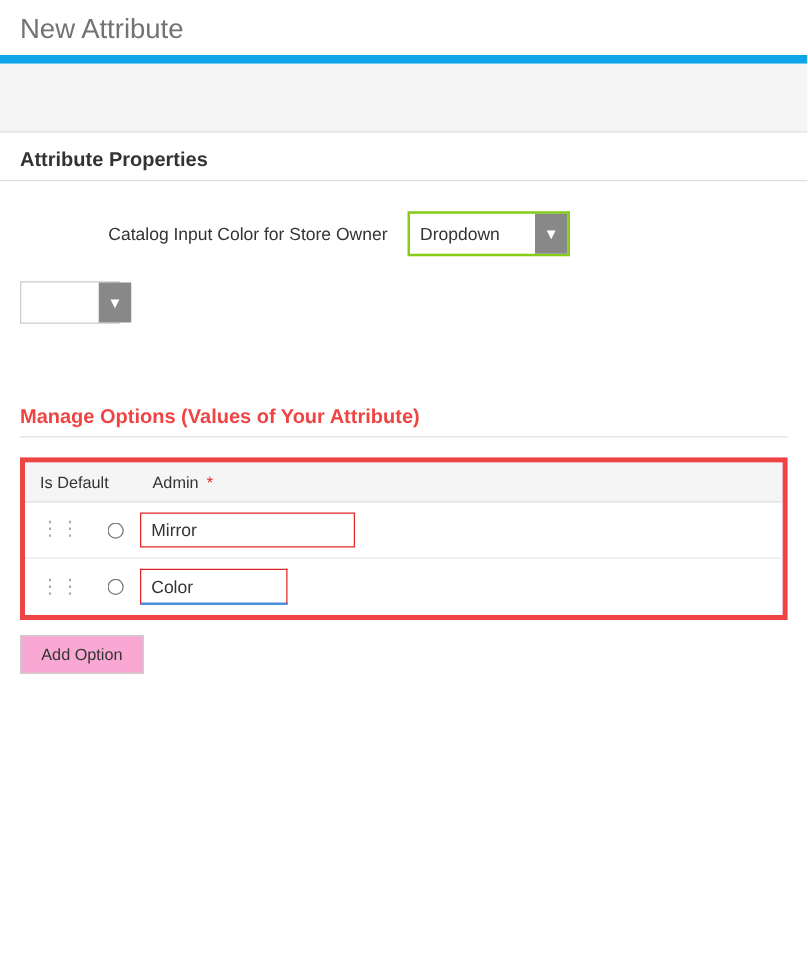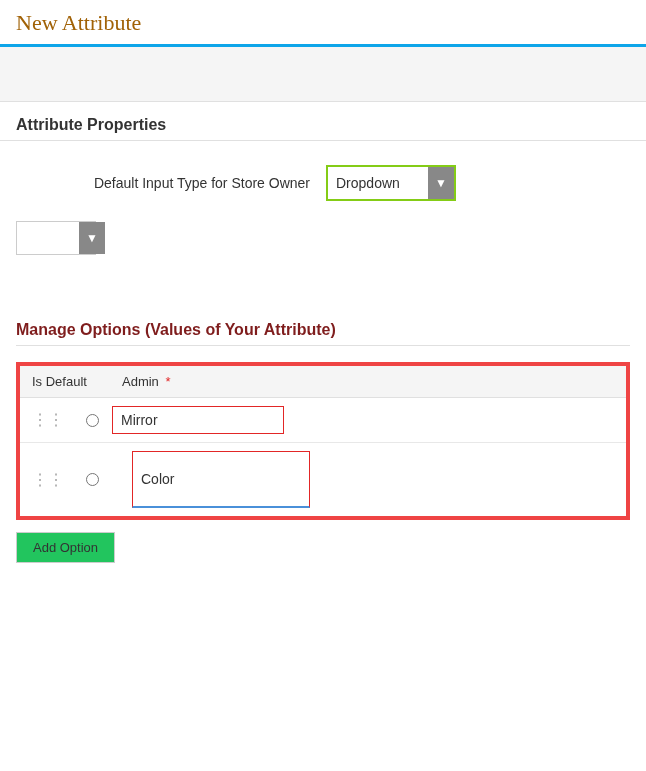--- a/index.html
+++ b/index.html
@@ -8,24 +8,23 @@
       font-size: 14px;
       color: #333;
       background: #fff;
       width: 646px;
       min-height: 771px;
     }
 
     .page-title {
       font-size: 22px;
       font-weight: 300;
-      color: #a16207;
+      color: #737373;
       padding: 10px 16px 8px 16px;
-      border-bottom: 3px solid #0ea5e9;
-      font-family: Liberation Serif, serif;
+      border-bottom: 7px solid #0ea5e9;
     }
 
     .top-bar {
       background: #f5f5f5;
       height: 55px;
       border-bottom: 1px solid #e0e0e0;
     }
 
     .section-header {
       font-size: 16px;
@@ -126,21 +125,21 @@
       -webkit-appearance: none;
     }
 
     .manage-options-section {
       padding: 8px 16px 16px 16px;
     }
 
     .manage-options-title {
       font-size: 16px;
       font-weight: bold;
-      color: #7f1d1d;
+      color: #ef4444;
       padding: 14px 0 6px 0;
     }
 
     .options-table-container {
       border: 4px solid #ef4444;
       background: #f9a8d4;
     }
 
     .options-table-header {
       display: flex;
@@ -198,31 +197,30 @@
       padding: 5px 8px;
       font-size: 14px;
       width: 172px;
       outline: none;
       color: #333;
     }
 
     .option-input-color {
       border: 1px solid #e22626;
       border-bottom: 2px solid #4a90d9;
-      padding: 19px 8px;
-      font-size: 14px;
-      width: 178px;
-      outline: none;
-      color: #333;
-      margin-left: 20px;
+      padding: 5px 8px;
+      font-size: 14px;
+      width: 118px;
+      outline: none;
+      color: #333;
     }
 
     .add-option-btn {
       border: 1px solid #ccc;
-      background: #22c55e;
+      background: #f9a8d4;
       padding: 7px 16px;
       font-size: 13px;
       color: #333;
       cursor: pointer;
       margin-top: 12px;
     }
   </style>
 </head>
 <body>
 
@@ -231,21 +229,21 @@
 <div class="top-bar"></div>
 
 <div class="section-header">Attribute Properties</div>
 <hr class="section-divider">
 
 <div class="form-section">
 
 
   <div class="form-row">
     <div class="form-label">
-      <span>Default Input Type for Store Owner</span>
+      <span>Catalog Input Color for Store Owner</span>
     </div>
     <div class="select-wrapper">
       <select>
         <option>Dropdown</option>
         <option>Text Field</option>
         <option>Text Area</option>
         <option>Date</option>
         <option>Yes/No</option>
         <option>Multiple Select</option>
       </select>

